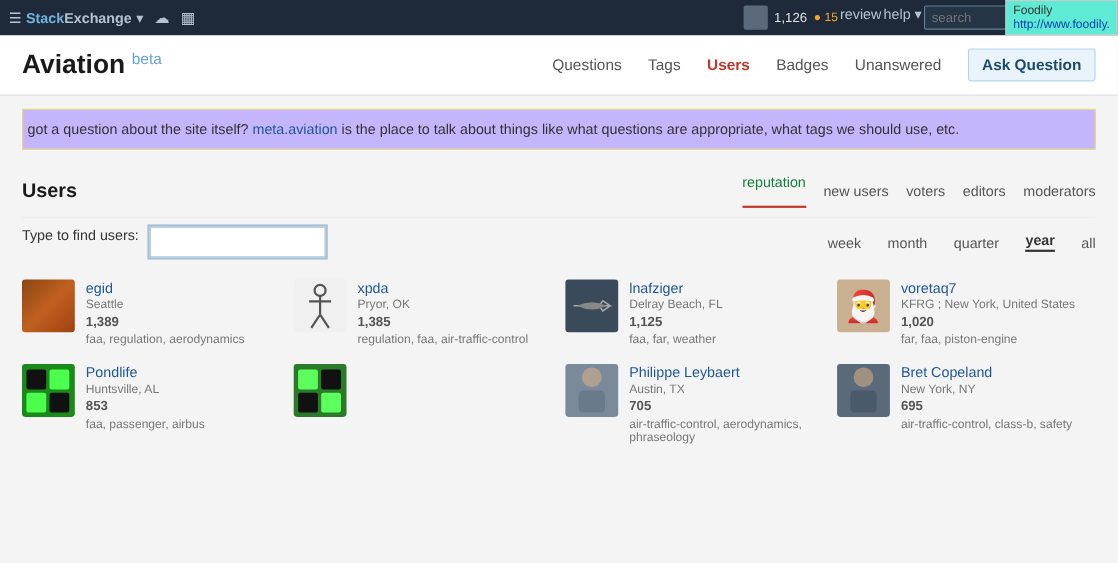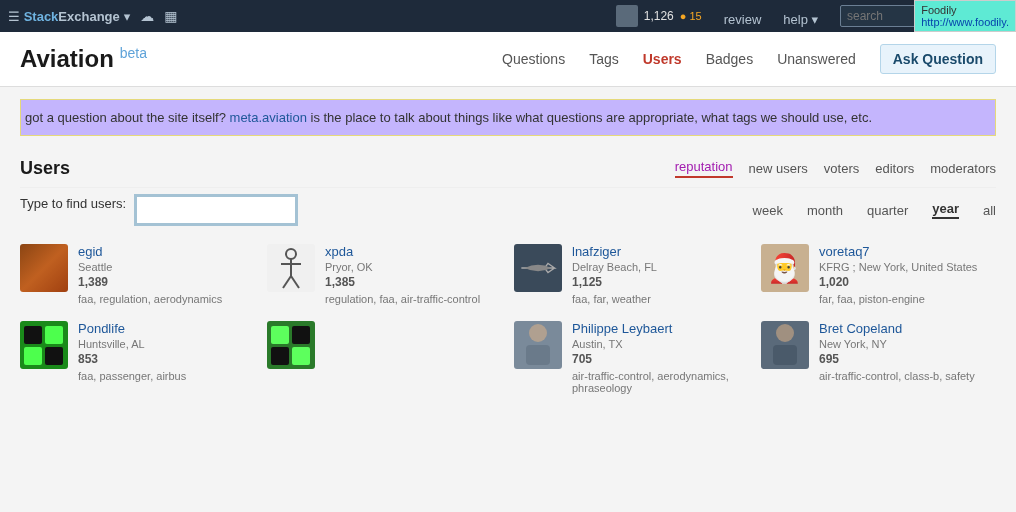--- a/index.html
+++ b/index.html
@@ -17,21 +17,21 @@
     }
     .top-nav-left { display: flex; align-items: center; gap: 10px; }
     .stack-exchange-btn {
       display: flex; align-items: center; gap: 4px;
       color: #b4c3d1; font-size: 13px; cursor: pointer;
       background: none; border: none;
     }
     .stack-exchange-btn .logo-text { color: #b4c3d1; }
     .stack-exchange-btn .logo-text span { color: #6fb3e0; font-weight: bold; }
     .nav-icon { color: #b4c3d1; font-size: 14px; cursor: pointer; }
-    .top-nav-center { display: flex; align-items: flex-end; gap: 22px; margin-left: auto; margin-right: 8px; }
+    .top-nav-center { display: flex; align-items: flex-start; gap: 2px; margin-left: auto; margin-right: 8px; }
     .user-info { display: flex; align-items: center; gap: 6px; color: #b4c3d1; }
     .user-avatar-small { width: 22px; height: 22px; background: #555; border-radius: 2px; overflow: hidden; }
     .user-rep { color: #e0e0e0; font-size: 12px; }
     .user-gold { color: #f5a623; font-size: 11px; }
     .nav-link { color: #b4c3d1; font-size: 13px; cursor: pointer; text-decoration: none; }
     .nav-link.with-arrow::after { content: " ▾"; }
     .search-box {
       height: 22px; width: 160px; border: 1px solid #6b7f94;
       background: #253545; color: #ccc; padding: 0 6px; font-size: 12px;
       border-radius: 2px;
@@ -74,21 +74,21 @@
     
     .content { padding: 0 20px; }
     .users-header {
       display: flex; align-items: center; justify-content: space-between;
       padding: 10px 0 8px;
       border-bottom: 1px solid #eee;
     }
     .users-title { font-size: 18px; font-weight: bold; color: #1a1a1a; }
     .filter-tabs { display: flex; gap: 16px; align-items: center; }
     .filter-tab { color: #555; cursor: pointer; font-size: 13px; }
-    .filter-tab.active { color: #a21caf; border-bottom: 2px solid #c0392b; padding-bottom: 2px; }
+    .filter-tab.active { color: #15803d; border-bottom: 2px solid #c0392b; padding-bottom: 14px; }
 
     
     .time-filter {
       display: flex; align-items: center; justify-content: space-between;
       padding: 8px 0;
     }
     .find-users { display: flex; align-items: flex-start; gap: 10px; font-size: 13px; }
     .find-input {
       border: 1px solid #a4c2d4; height: 28px; width: 160px;
       padding: 0 6px; font-size: 13px; background: #fff;

